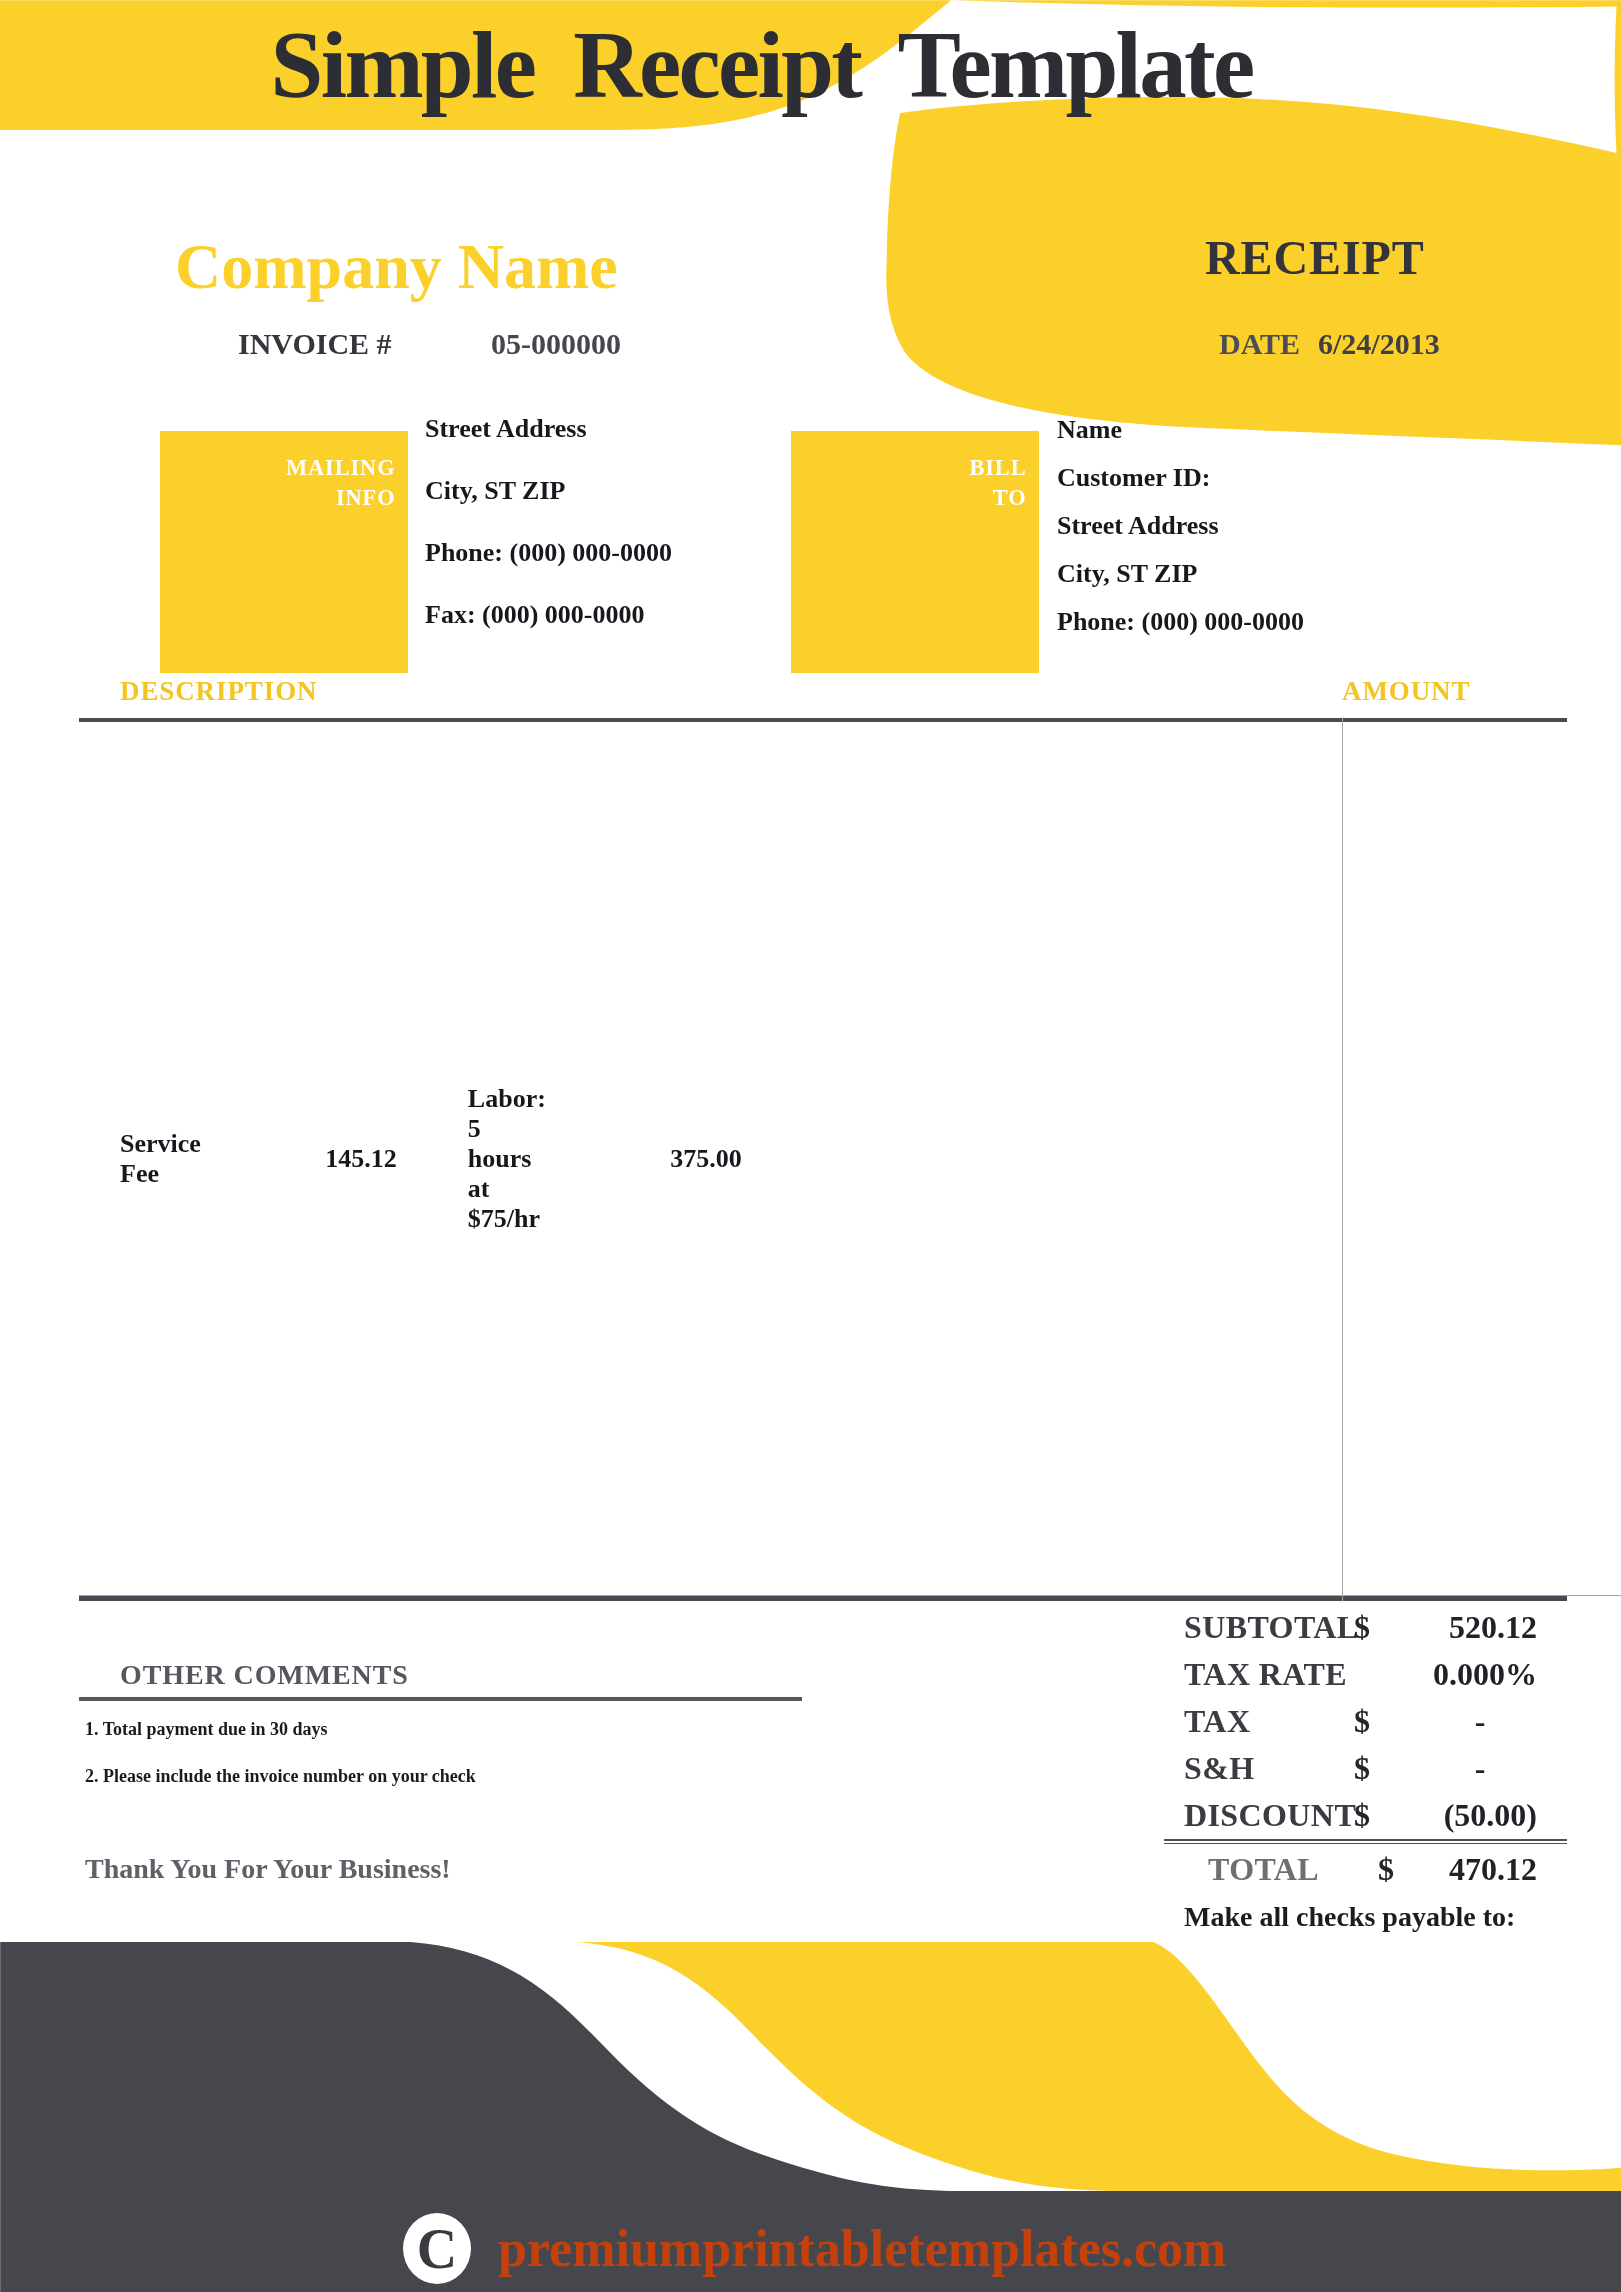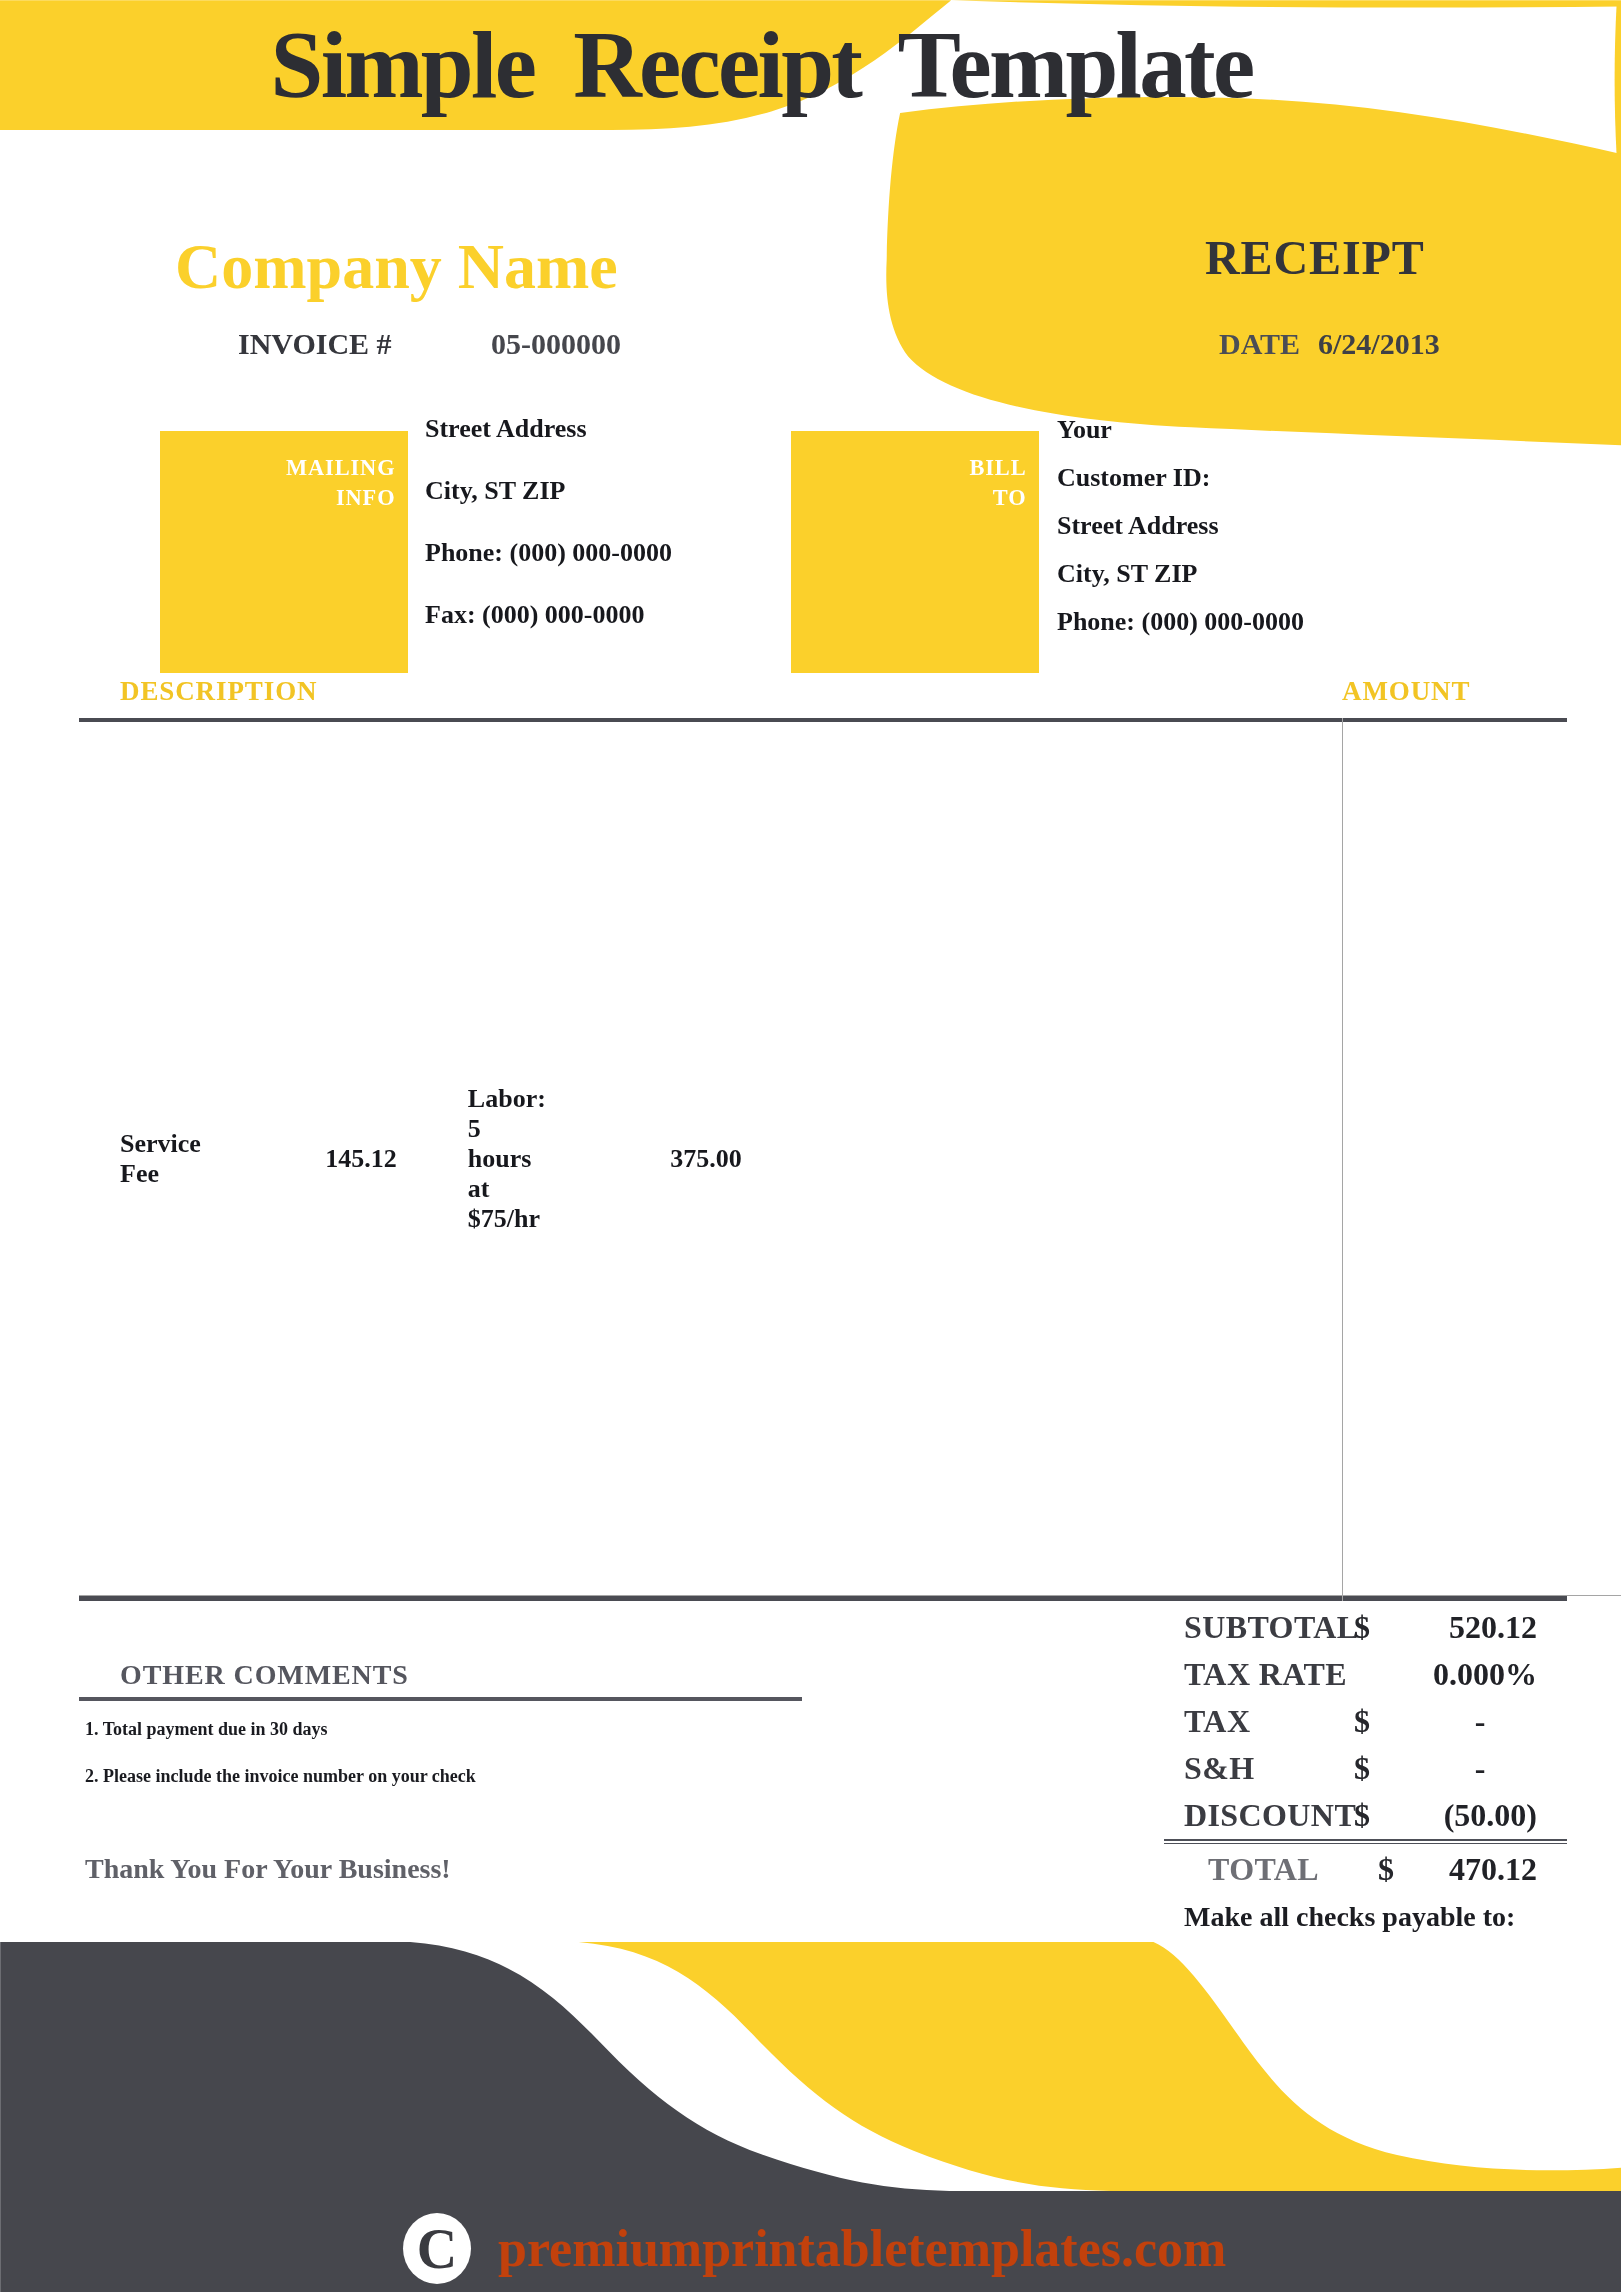--- a/index.html
+++ b/index.html
@@ -122,21 +122,21 @@
       <div>City, ST  ZIP</div>
       <div>Phone: (000) 000-0000</div>
       <div>Fax: (000) 000-0000</div>
     </div>
 
   <div class="abs tagbox" style="left:791px;top:407px;">
     <div>BILL</div>
     <div>TO</div>
   </div>
   <div class="abs addr-col" style="left:1057px;top:406px;line-height:48px;">
-      <div>Your</div>
+      <div>Name</div>
       <div>Customer ID:</div>
       <div>Street Address</div>
       <div>City, ST  ZIP</div>
       <div>Phone: (000) 000-0000</div>
     </div>
 
   <div class="abs col-head" style="left:120px;top:672px;">DESCRIPTION</div>
   <div class="abs col-head" style="left:1342px;top:672px;width:226px;text-align:left;">AMOUNT</div>
 
   <div class="abs items">

